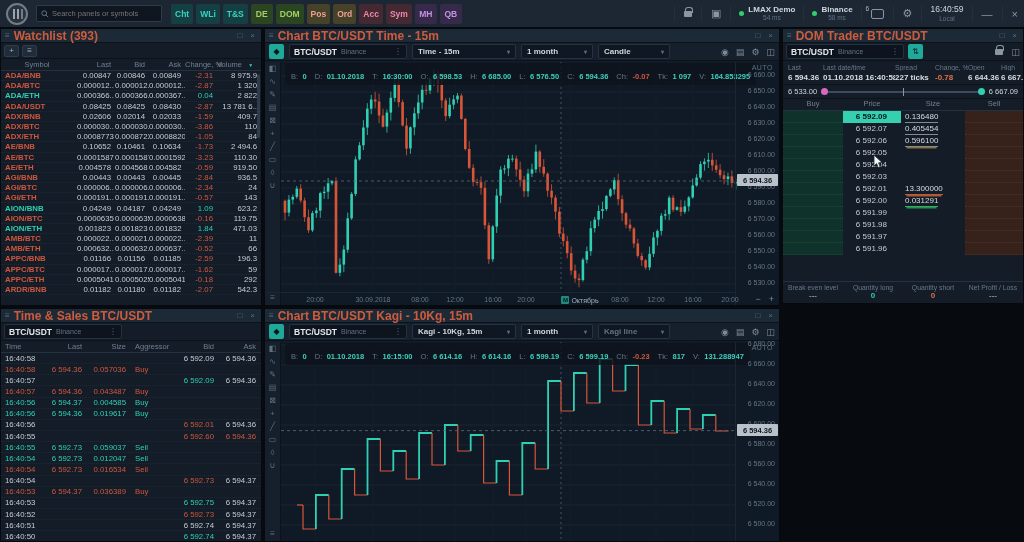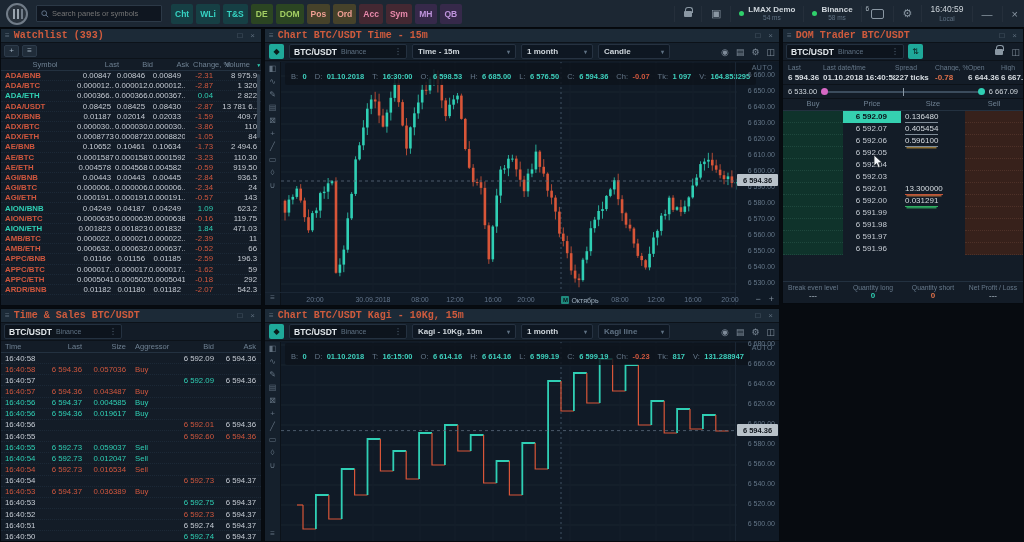--- a/index.html
+++ b/index.html
@@ -32,30 +32,30 @@
   .bubble em { position:absolute; left:-6px; top:-5px; font-style:normal; font-size:6.5px; color:#aeb9c2; }
   .clock { text-align:center; line-height:1.1; padding:0 8px; border-left:1px solid #252f3b; }
   .clock .t { color:#cfd6dc; font-size:8.5px; }
   .clock .z { color:#5f7183; font-size:6.5px; }
 
   
   .panel { position:absolute; background:#131c27; border:1px solid #060a0f; overflow:hidden; }
   .ptitle { height:14px; background:#1c2a37; display:flex; align-items:center; gap:4px; padding:0 4px;
     border-bottom:1px solid #0c1219; flex:none; }
   .ptitle .hnd { color:#5c6c7b; font-size:8px; }
-  .ptitle .tt { color:#cf5b3d; font-size:10px; font-weight:bold; white-space:nowrap;font-family:Liberation Mono, monospace; }
+  .ptitle .tt { color:#cf5b3d; font-size:12px; font-weight:bold; white-space:nowrap; }
   .ptitle .sp { flex:1; }
   .ptitle .wic { color:#5c6c7b; font-size:8px; padding:0 2px; cursor:pointer; }
 
   
   .wl-tools { height:16px; display:flex; align-items:center; gap:3px; padding:0 3px; border-bottom:1px solid #0c1219; }
   .tbtn { width:15px; height:12px; background:#202c39; border:1px solid #2d3b4a; border-radius:2px;
     color:#9fb0bf; font-size:8px; display:flex; align-items:center; justify-content:center; cursor:pointer; }
   .grid6 { display:grid; grid-template-columns:76px 38px 34px 36px 32px 1fr; align-items:center; }
-  .wlhead { height:12px; border-bottom:1px solid #233140;padding-left:8px; }
+  .wlhead { height:12px; border-bottom:1px solid #233140; }
   .wlhead span { color:#6e8092; font-size:7.5px; text-align:right; padding-right:4px; white-space:nowrap; }
   .wlhead span:first-child { text-align:center; }
   .wlhead .fun { color:#2fcfb4; font-size:5px; }
   .wlbody { overflow:hidden; }
   .wlrow { height:10.2px; border-bottom:1px dotted #1b2836; }
   .wlrow span { font-size:7.8px; color:#c6ccd4; text-align:right; padding-right:4px; white-space:nowrap; overflow:hidden; }
   .wlrow span:first-child { text-align:left; padding-left:4px; font-weight:bold; }
   .neg { color:#d0573e !important; } .pos { color:#2fcfb4 !important; }
   .wl-scroll { position:absolute; right:1px; top:45px; width:3px; height:64px; background:#2d3b4a; border-radius:2px; }
 
@@ -262,21 +262,21 @@
         <div class="grid6 wlrow">
           <span class="neg">ADA/USDT</span>
           <span>0.08425</span>
           <span>0.08425</span>
           <span>0.08430</span>
           <span class="neg">-2.87</span>
           <span>13 781 6..</span>
         </div>
         <div class="grid6 wlrow">
           <span class="neg">ADX/BNB</span>
-          <span>0.01187</span>
+          <span>0.02606</span>
           <span>0.02014</span>
           <span>0.02033</span>
           <span class="neg">-1.59</span>
           <span>409.7</span>
         </div>
         <div class="grid6 wlrow">
           <span class="neg">ADX/BTC</span>
           <span>0.000030..</span>
           <span>0.000030..</span>
           <span>0.000030..</span>

